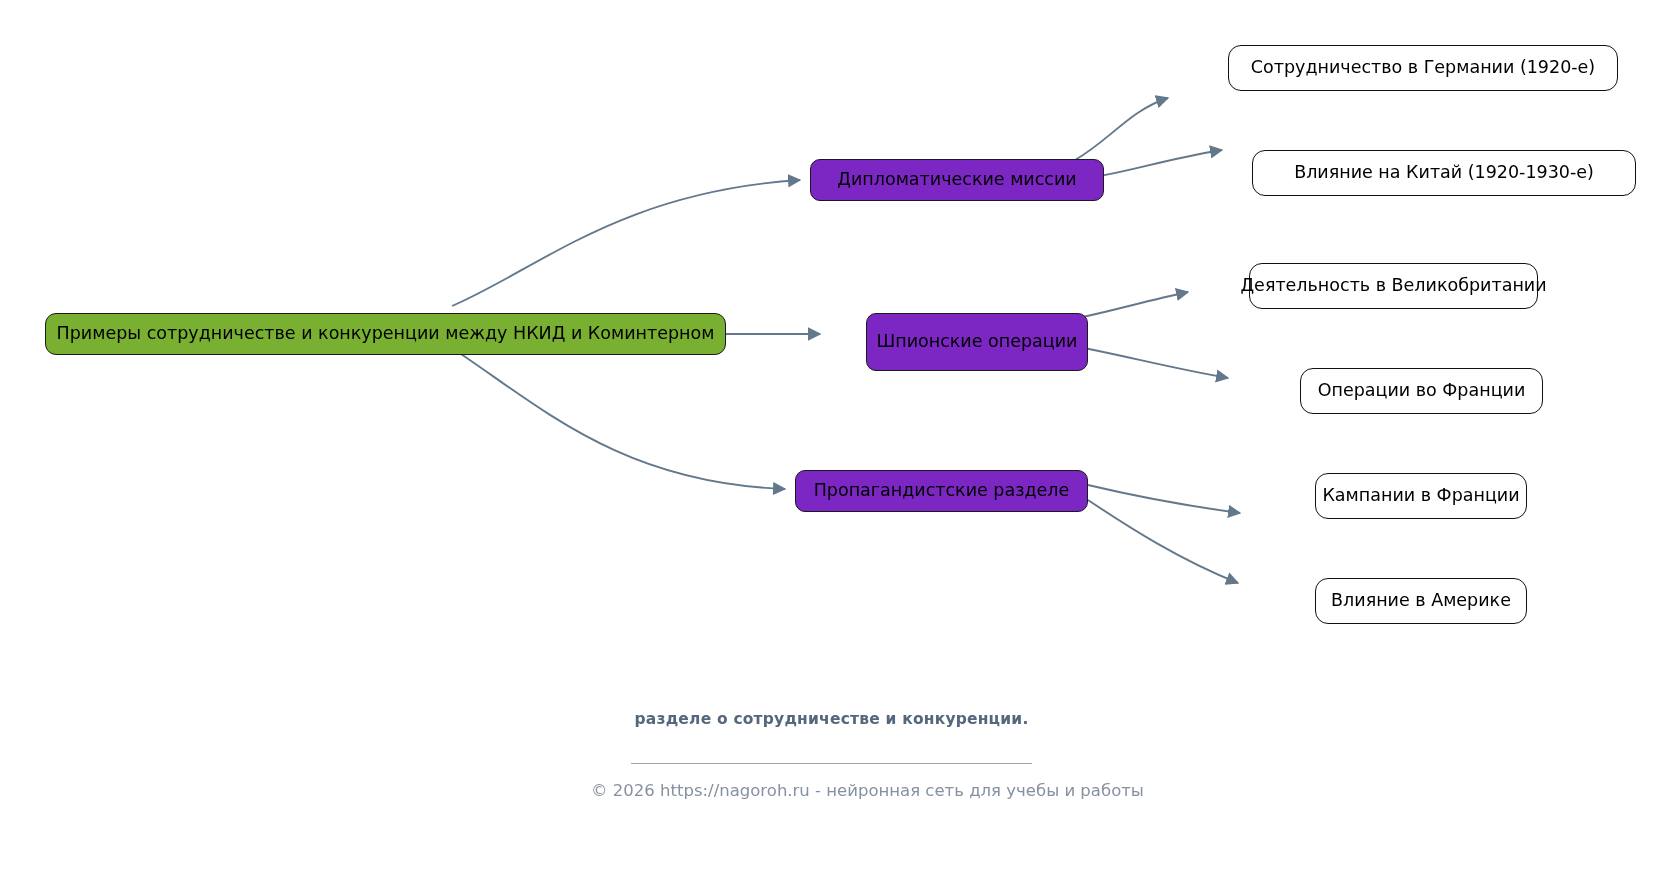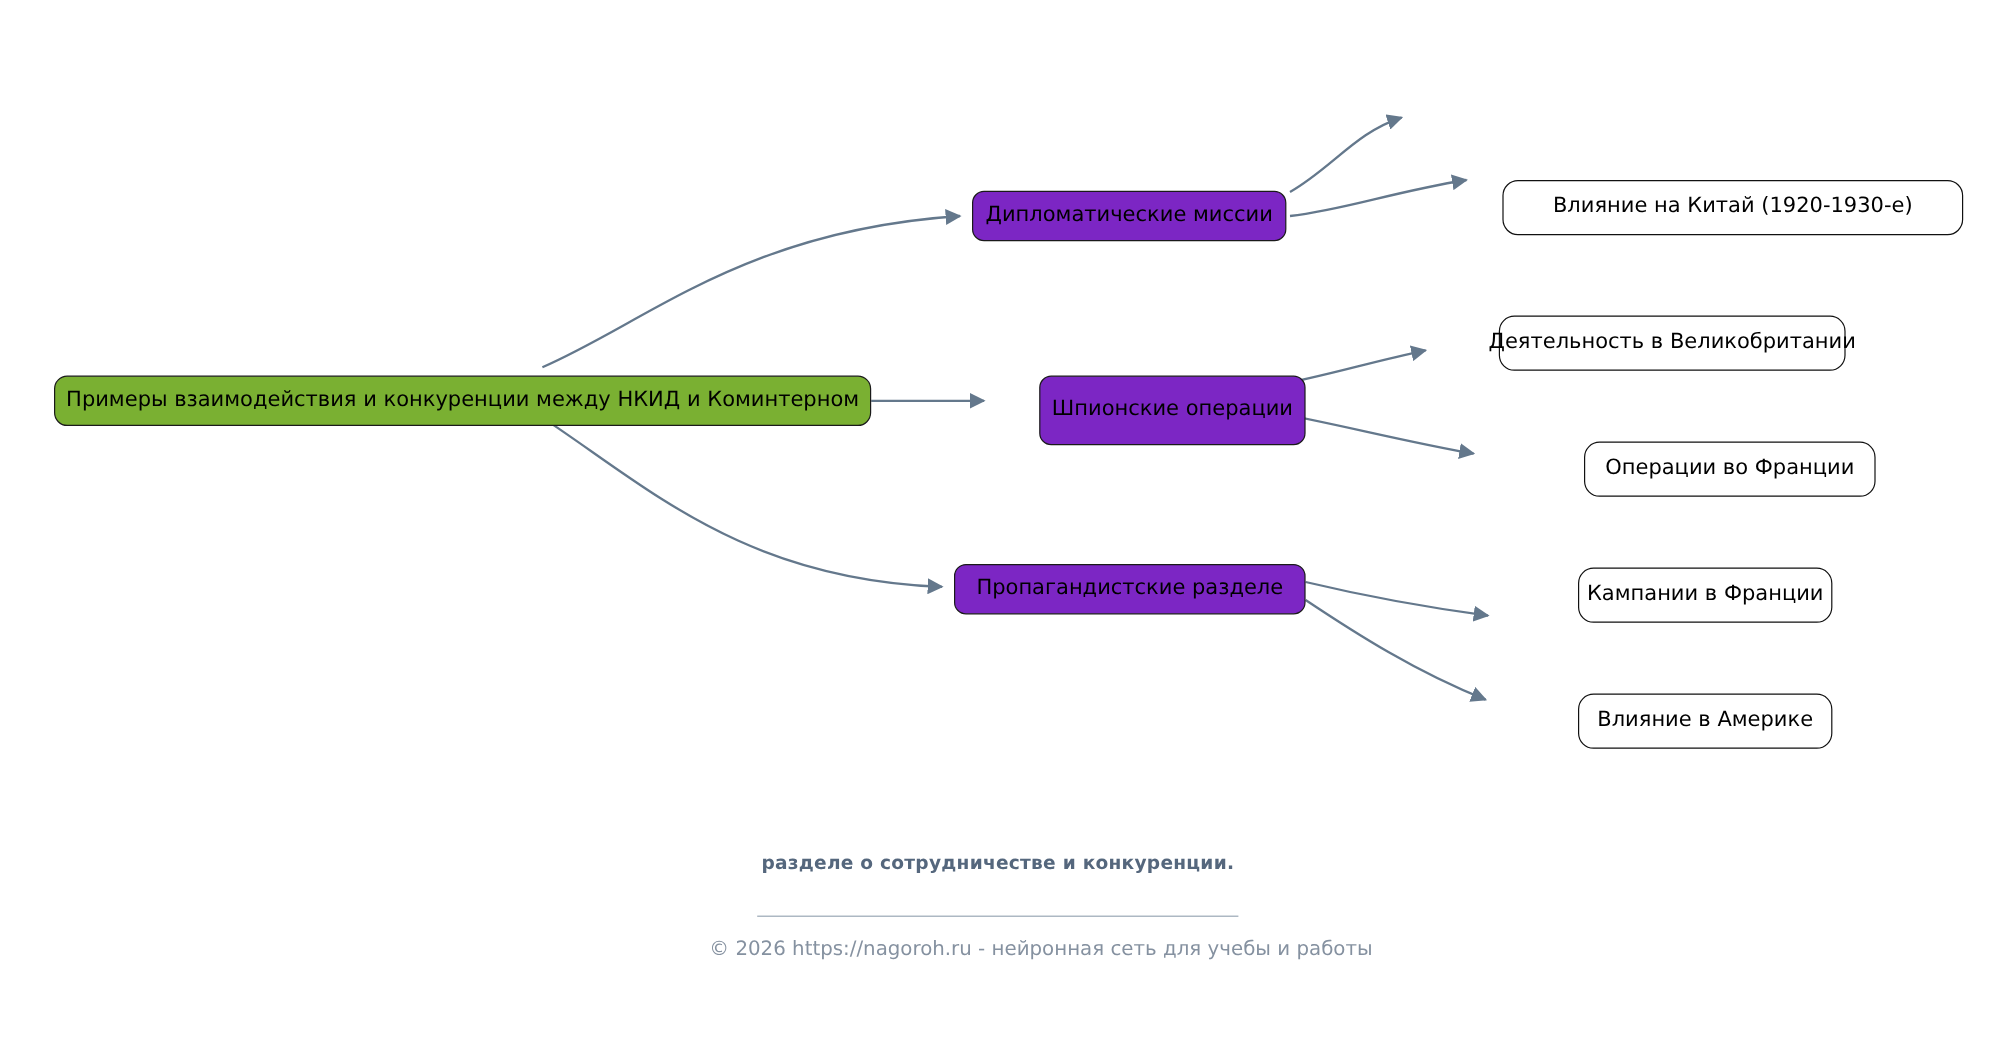--- a/index.html
+++ b/index.html
@@ -126,45 +126,48 @@
 
       <path d="M 1053 323 C 1100 315 1140 302 1188 292"></path>
       <path d="M 1053 342 C 1110 352 1170 368 1228 378"></path>
 
       <path d="M 1088 485 C 1130 495 1180 505 1240 513"></path>
       <path d="M 1088 500 C 1130 528 1180 560 1238 583"></path>
     </g>
   </svg>
 
   <div class="node node-root" style="left:45px; top:313px; width:681px; height:42px;">
-    <span class="node-label">Примеры взаимодействия и конкуренции между НКИД и Коминтерном</span>
+    <span class="node-label">Примеры сотрудничестве и конкуренции между НКИД и Коминтерном</span>
   </div>
 
-  <div class="node node-branch" style="left:810px; top:159px; width:262px; height:42px;">
+  <div class="node node-branch" style="left:810px; top:159px; width:294px; height:42px;">
     <span class="node-label">Дипломатические миссии</span>
   </div>
 
   <div class="node node-branch" style="left:866px; top:313px; width:222px; height:58px;">
     <span class="node-label">Шпионские операции</span>
   </div>
 
   <div class="node node-branch" style="left:795px; top:470px; width:293px; height:42px;">
     <span class="node-label">Пропагандистские разделе</span>
   </div>
 
+  <div class="node node-leaf" style="left:1228px; top:45px; width:390px; height:46px;">
+    <span class="node-label">Сотрудничество в Германии (1920-е)</span>
+  </div>
 
   <div class="node node-leaf" style="left:1252px; top:150px; width:384px; height:46px;">
     <span class="node-label">Влияние на Китай (1920-1930-е)</span>
   </div>
 
   <div class="node node-leaf" style="left:1249px; top:263px; width:289px; height:46px;">
     <span class="node-label">Деятельность в Великобритании</span>
   </div>
 
-  <div class="node node-leaf" style="left:1300px; top:368px; width:243px; height:46px;margin-left:20px;">
+  <div class="node node-leaf" style="left:1300px; top:368px; width:243px; height:46px;">
     <span class="node-label">Операции во Франции</span>
   </div>
 
   <div class="node node-leaf" style="left:1315px; top:473px; width:212px; height:46px;">
     <span class="node-label">Кампании в Франции</span>
   </div>
 
   <div class="node node-leaf" style="left:1315px; top:578px; width:212px; height:46px;">
     <span class="node-label">Влияние в Америке</span>
   </div>

